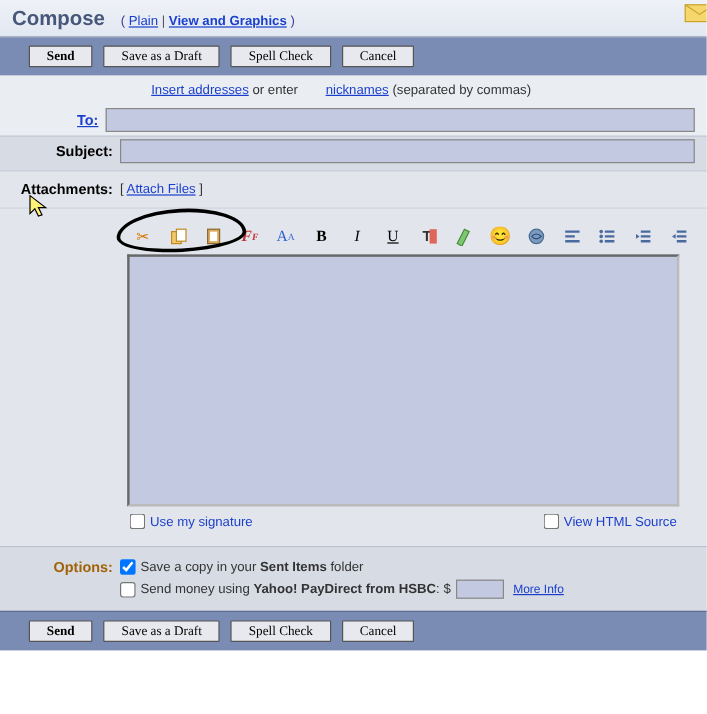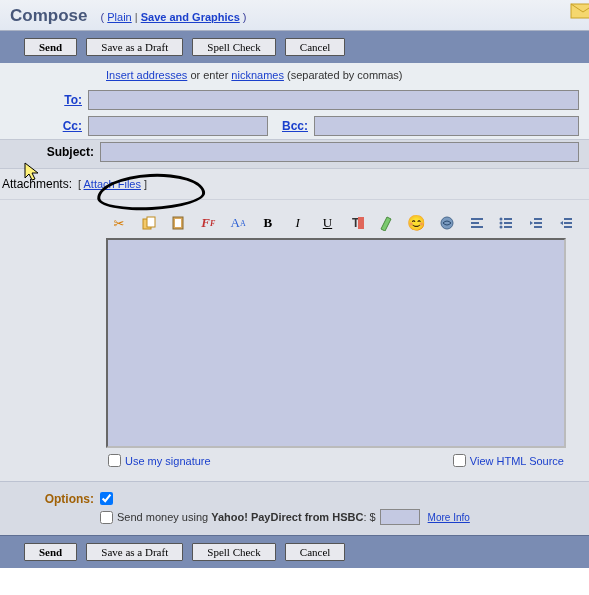--- a/index.html
+++ b/index.html
@@ -8,32 +8,32 @@
   .header { background: linear-gradient(#eef1f6, #e2e8f2); padding: 6px 10px 4px; border-bottom: 1px solid #aab2c4; }
   .compose-title { font-size: 17px; font-weight: bold; color: #47577a; display: inline; }
   .header-links { font-size: 11px; color: #3a3f9a; margin-left: 10px; }
   .header-links a { color: #1a3fcc; text-decoration: underline; }
   .header-sep { color: #555; }
   .button-bar { background: #7a8cb3; padding: 7px 24px; }
   .btn { background: #e8e9ee; border: 1px solid #555; font-family: Verdana; font-size: 11px; padding: 2px 14px; margin-right: 6px; cursor: pointer; border-radius: 1px; }
   .btn.primary { font-weight: bold; }
   .content { background: #eaeef2; }
   .hint-row { padding: 6px 10px 6px 106px; font-size: 11px; color: #333; }
-  .hint-row a { color: #1a3fcc; text-decoration: underline; }
+  .hint-row a { color: #1a3fcc; text-decoration: underline; margin-left: 20px; }
   .field-row { display: flex; align-items: center; padding: 3px 10px 3px 0; }
   .label { width: 88px; text-align: right; padding-right: 6px; font-size: 12px; font-weight: bold; }
   .label a { color: #1a3fcc; text-decoration: underline; }
   .input { flex: 1; background: #c4c9e2; border: 1px solid #888; height: 20px; padding: 2px 4px; font-size: 11px; }
   .input.cc { flex: 0 0 180px; }
   .mid-label { width: 46px; text-align: right; padding-right: 6px; font-size: 12px; font-weight: bold; }
   .mid-label a { color: #1a3fcc; text-decoration: underline; }
   .subject-row { background: #d7dbe4; border-top: 1px solid #c3c8d4; border-bottom: 1px solid #c3c8d4; padding: 2px 10px 6px 0; display: flex; align-items: center;}
   .subject-label { width: 100px; text-align: right; font-weight: bold; font-size: 12px; padding-right: 6px;}
   .attach-row { background: #e2e5eb; padding: 8px 10px 8px 0; display: flex; align-items: center; border-bottom: 1px solid #ced2dc;}
-  .attach-label { width: 78px; text-align: right; font-weight: normal; font-size: 12px; padding-right: 6px;}
+  .attach-label { width: 100px; text-align: right; font-weight: bold; font-size: 12px; padding-right: 6px;}
   .attach-link { color: #1a3fcc; font-size: 11px; cursor: pointer; }
   .bracket { color: #333; }
   .annot { position: absolute; left: 97px; top: 174px; width: 108px; height: 36px; border: 3px solid #000; border-radius: 50% 50% 50% 50% / 60% 60% 40% 40%; transform: rotate(-3deg); pointer-events: none; z-index: 20; }
   .cursor { position: absolute; left: 24px; top: 162px; z-index: 21; pointer-events: none; }
   .editor-area { padding: 8px 10px 4px 106px; background: #e2e5eb; }
   .toolbar { display: flex; gap: 12px; align-items: center; padding: 6px 4px; }
   .tb { width: 18px; height: 18px; display: inline-flex; align-items: center; justify-content: center; font-size: 13px; cursor: pointer; }
   .editor-box { width: 460px; height: 210px; background: #c4c9e2; border: 2px inset #bbb; }
   .below-editor { display: flex; justify-content: space-between; width: 460px; padding: 6px 2px 10px; }
   .chk { display: inline-flex; align-items: center; gap: 4px; color: #1a3fcc; cursor: pointer;}
@@ -49,21 +49,21 @@
   b.inline { font-weight: bold; }
   .envelope-icon { position: absolute; right: 0; top: 0; width: 20px; height: 20px; overflow: hidden; }
 </style>
 </head>
 <body>
 
 <div class="window">
   <div class="header">
     <span class="compose-title">Compose</span>
     <span class="header-links">
-      <span>( </span><a href="#">Plain</a><span class="header-sep"> | </span><a href="#" style="font-weight:bold;">Save and Graphics</a><span> )</span>
+      <span>( </span><a href="#">Plain</a><span class="header-sep"> | </span><a href="#" style="font-weight:bold;">View and Graphics</a><span> )</span>
     </span>
     <div class="envelope-icon">
       <svg width="20" height="20">
           <rect x="2" y="4" width="24" height="14" fill="#f5d76e" stroke="#c9a227"></rect>
           <path d="M2 4 L14 12 L26 4" stroke="#c9a227" fill="none"></path>
         </svg>
     </div>
   </div>
 
   <div class="button-bar">
@@ -76,26 +76,20 @@
   <div class="content">
     <div class="hint-row">
       <a href="#">Insert addresses</a><span> or enter </span><a href="#">nicknames</a><span> (separated by commas)</span>
     </div>
 
     <div class="field-row">
       <div class="label"><a href="#">To:</a></div>
       <input class="input" value="" style="">
     </div>
 
-    <div class="field-row">
-      <div class="label"><a href="#">Cc:</a></div>
-      <input class="input cc" value="" style="">
-      <div class="mid-label"><a href="#">Bcc:</a></div>
-      <input class="input" value="" style="">
-    </div>
 
     <div class="subject-row">
       <div class="subject-label">Subject:</div>
       <input class="input" value="" style="">
     </div>
 
     <div class="attach-row">
       <div class="attach-label">Attachments:</div>
       <div>
         <span class="bracket">[ </span><a class="attach-link" href="#">Attach Files</a><span class="bracket"> ]</span>
@@ -187,20 +181,21 @@
       </div>
     </div>
 
     <div class="options-block">
       <div class="options-row">
         <div class="options-label">Options:</div>
         <div class="options-content">
           <div class="opt-line">
             <label class="chk" style="color:#333;">
               <input type="checkbox" checked="" style="">
+              <span><span>Save a copy in your </span><b class="inline">Sent Items</b><span> folder</span></span>
             </label>
           </div>
           <div class="opt-line">
             <label class="chk" style="color:#333;">
               <input type="checkbox" style="">
               <span><span>Send money using </span><b class="inline">Yahoo! PayDirect from HSBC</b><span>: $</span></span>
             </label>
             <input class="amount-box" value="" style="">
             <a href="#" class="moreinfo">More Info</a>
           </div>

